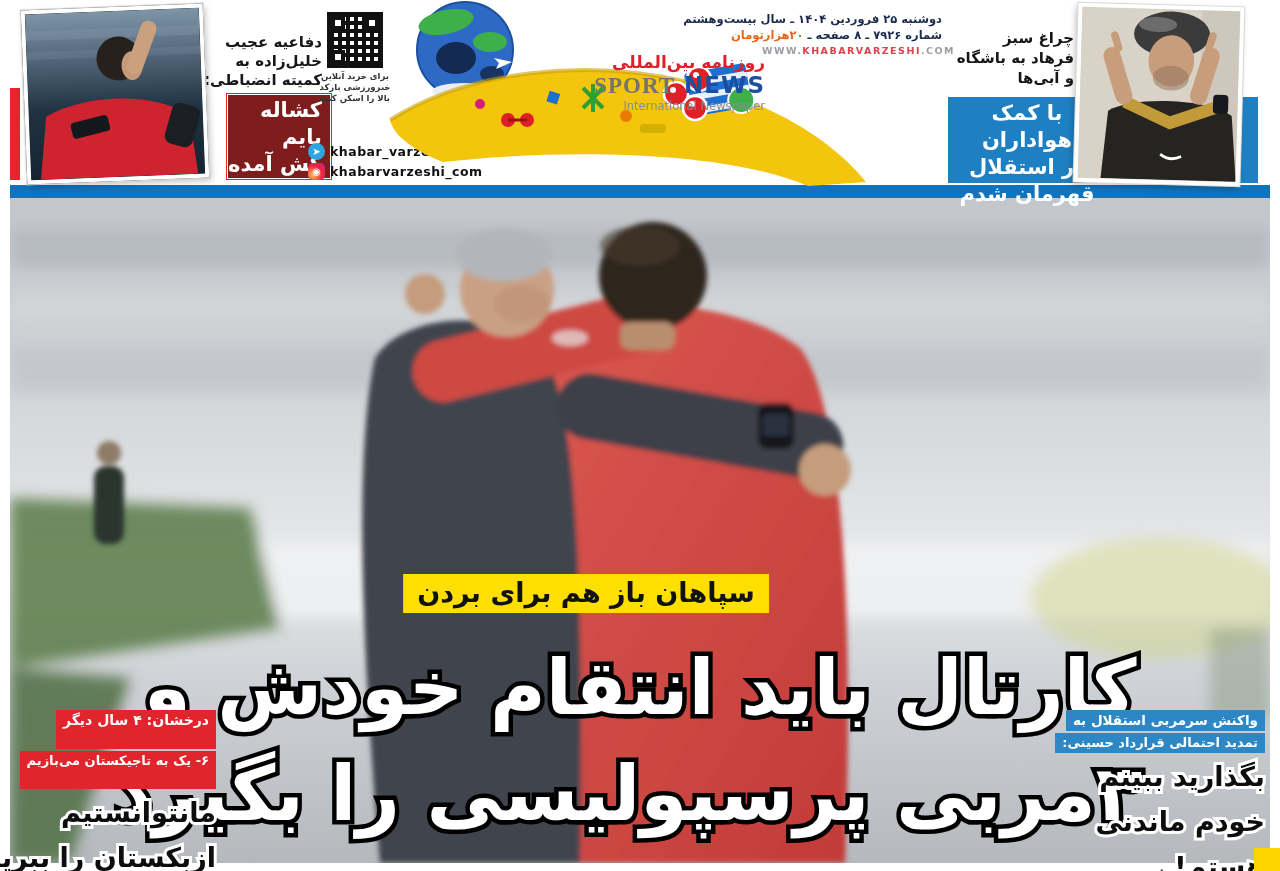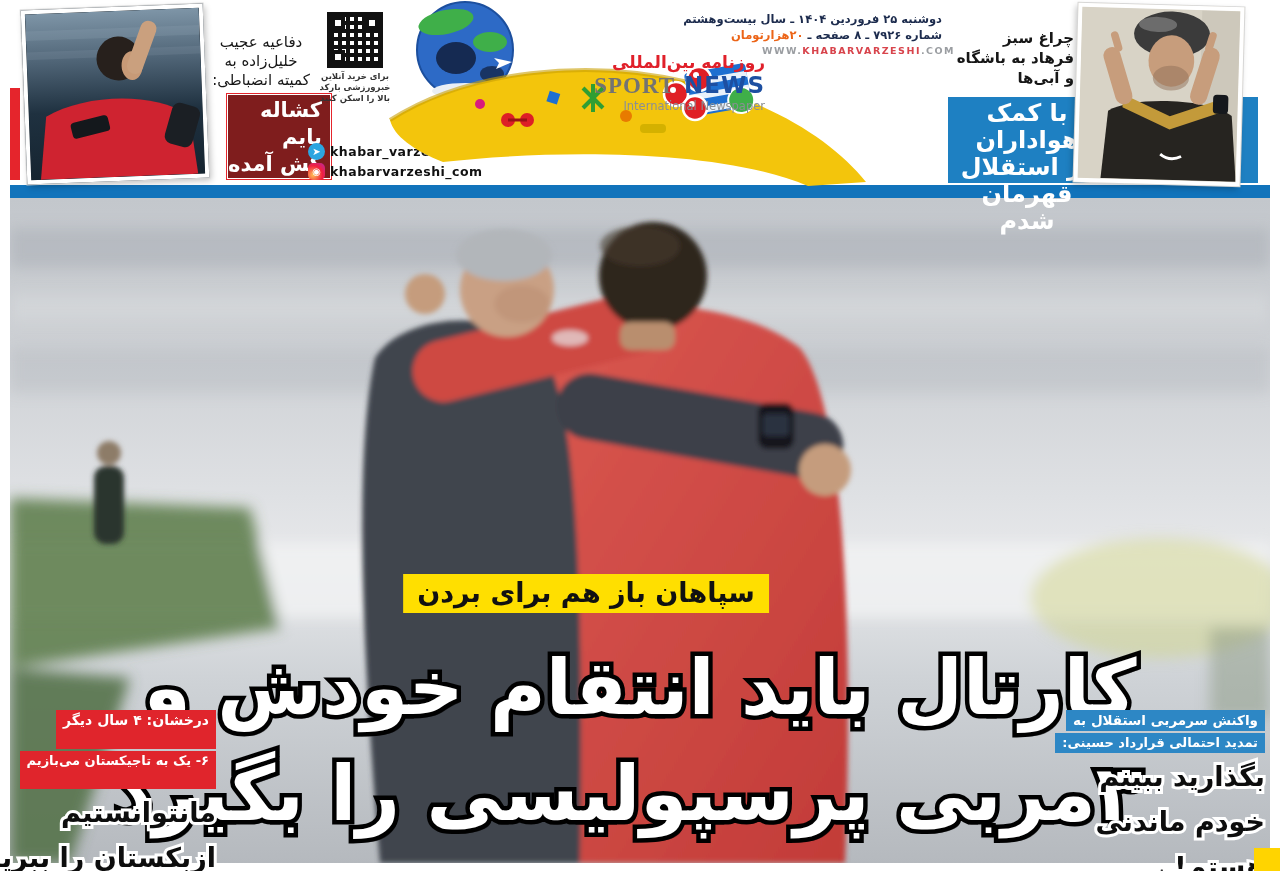--- a/index.html
+++ b/index.html
@@ -6,22 +6,22 @@
   body { background:#fff; font-family:"DejaVu Sans", sans-serif; }
   #page { position:relative; width:1280px; height:871px; background:#fff; overflow:hidden; }
   .abs { position:absolute; }
   .rtl { direction:rtl; unicode-bidi:plaintext; }
 
   
   #left-red-bar { left:10px; top:88px; width:10px; height:92px; background:#e5252c; }
   #left-photo-card { left:24px; top:7px; width:182px; height:174px; background:#16242f;
     border:4px solid #fff; box-shadow:0 0 0 1px #d6d6d6, 2px 3px 6px rgba(0,0,0,.25);
     transform:rotate(-2.2deg); overflow:hidden; z-index:3; }
-  #tl-kicker { left:200px; top:33px; width:122px; text-align:center; font-size:15px;
-    font-weight:normal; color:#171717; line-height:19px; }
+  #tl-kicker { left:200px; top:33px; width:122px; text-align:right; font-size:15px;
+    font-weight:bold; color:#171717; line-height:19px; }
   #tl-quote { left:227px; top:94px; width:104px; height:85px; background:#7f1d1d;
     color:#fff; font-weight:bold; font-size:21px; line-height:27px; text-align:right;
     padding:2px 8px 0 0; border:1px solid #fff; outline:1px solid #e5252c; }
   #qr-block { left:316px; top:12px; width:78px; text-align:center; }
   .qr { width:56px; height:56px; margin:0 auto 3px auto; border:3px solid #111; background:
     repeating-linear-gradient(0deg,#111 0 4px,transparent 4px 8px),
     repeating-linear-gradient(90deg,#111 0 4px,#fff 4px 8px); position:relative; }
   .qr i { position:absolute; width:14px; height:14px; background:#fff; border:4px solid #111; }
   .qr i.a{left:1px;top:1px;} .qr i.b{right:1px;top:1px;} .qr i.c{left:1px;bottom:1px;}
   .qr-cap { font-size:8.5px; font-weight:bold; color:#333; line-height:11px; }
@@ -43,21 +43,21 @@
   .mi-line2 { color:#1c2b4d; font-weight:bold; font-size:11.5px; white-space:nowrap; margin-top:2px; }
   .mi-price { color:#ec6417; }
   .mi-web { color:#9a9da1; font-weight:bold; font-size:9.5px; letter-spacing:1.5px;
     direction:ltr; margin-top:3px; white-space:nowrap; }
   .mi-web .red { color:#d8444c; }
   #tr-kicker { left:946px; top:28px; width:128px; text-align:right; font-size:15px;
     font-weight:bold; color:#171717; line-height:20px; z-index:3; }
   #tr-banner { left:948px; top:96px; width:310px; height:87px; background:#1e80c2; z-index:4;
     border-top:1px solid #fff; }
   #tr-banner-text { position:absolute; left:4px; top:3px; width:150px; text-align:center;
-    color:#fff; font-weight:bold; font-size:24px; line-height:27px; }
+    color:#fff; font-weight:bold; font-size:21px; line-height:27px; }
   #right-photo-card { left:1076px; top:5px; width:166px; height:179px; background:#d8d3c6;
     border:4px solid #fff; box-shadow:0 0 0 1px #d6d6d6, -2px 3px 6px rgba(0,0,0,.25);
     transform:rotate(1.6deg); overflow:hidden; z-index:5; }
   #blue-divider { left:10px; top:185px; width:1260px; height:13px; background:#1173bb; }
 
   
   #main-photo { left:10px; top:198px; width:1260px; height:665px; overflow:hidden; background:#ccd0d4; }
   #lead-kicker { left:586px; top:574px; transform:translateX(-50%); display:flex;
     flex-direction:row; align-items:center; z-index:6; }
   .yellow-strip { background:#ffdf00; color:#111; font-weight:bold; font-size:27px;

